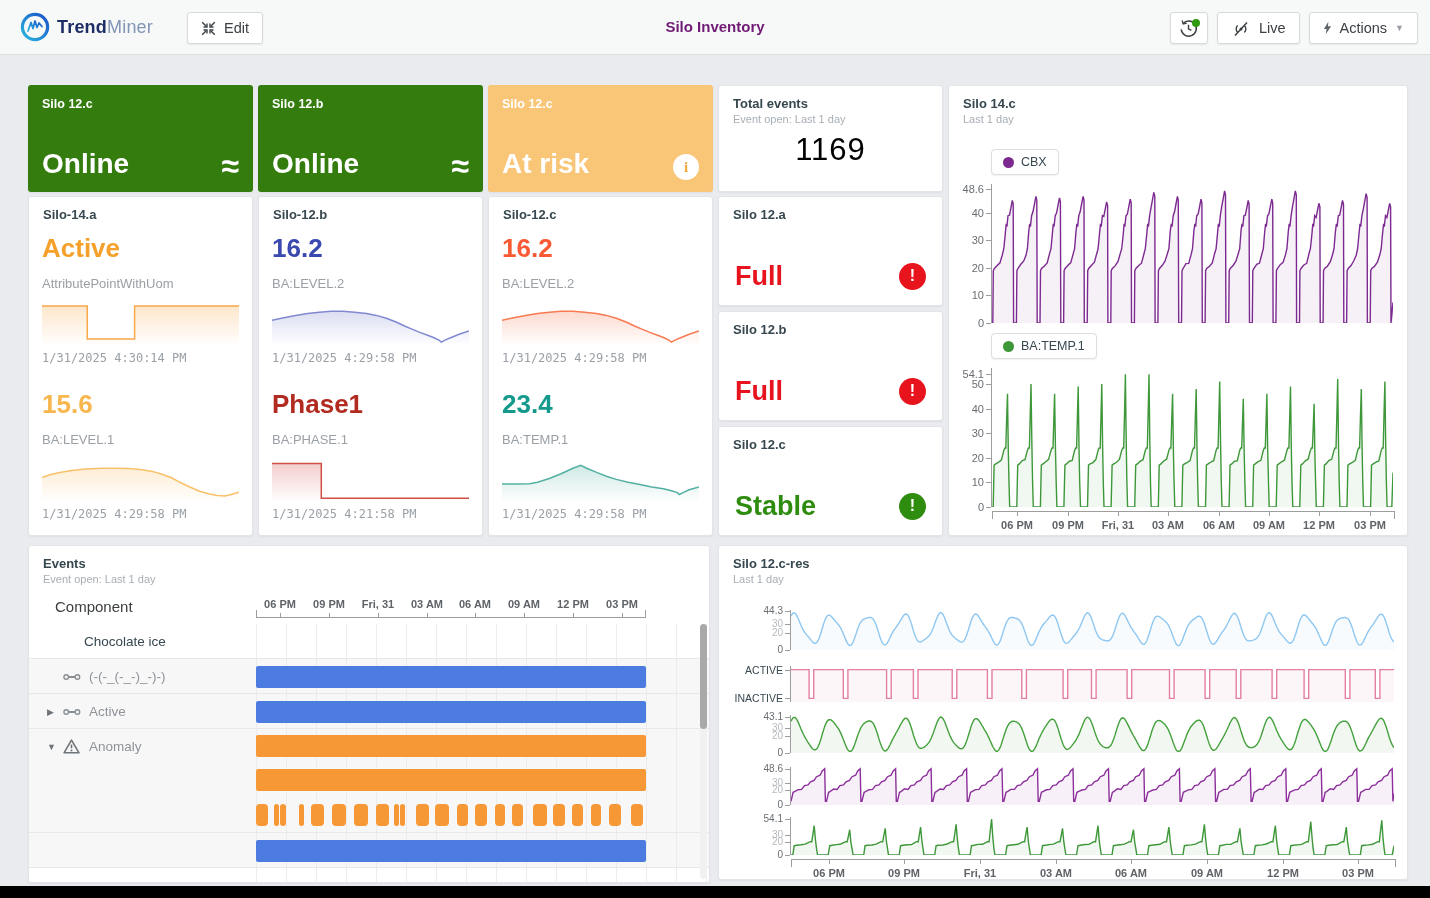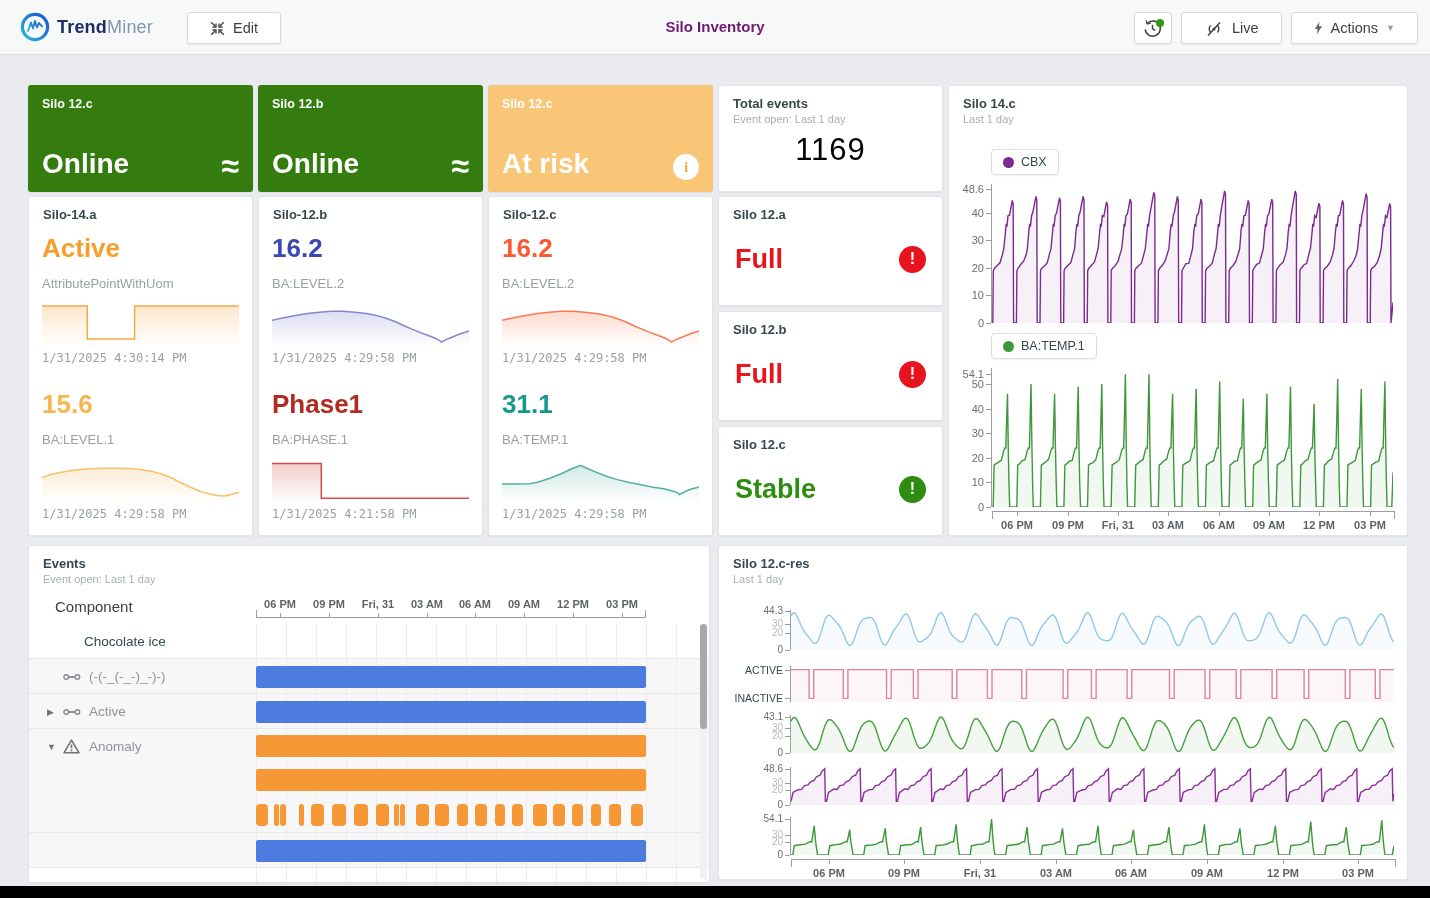--- a/index.html
+++ b/index.html
@@ -5,21 +5,21 @@
   * { margin:0; padding:0; box-sizing:border-box; }
   html,body { width:1430px; height:898px; overflow:hidden; }
   body { font-family:"Liberation Sans", sans-serif; background:#e9ebee; position:relative; }
 
   
   .hdr { position:absolute; left:0; top:0; width:1430px; height:55px; background:#f7f8f8; border-bottom:1px solid #ddd; }
   .logo { position:absolute; left:20px; top:12px; display:flex; align-items:center; gap:7px; cursor:pointer; }
   .logo-text { font-size:18px; letter-spacing:.2px; }
   .logo-trend { font-weight:700; color:#1f2d66; }
   .logo-miner { font-weight:400; color:#8295b5; }
-  .btn { display:inline-flex; align-items:center; gap:8px; background:#fff; border:1px solid #d7d9dc; border-radius:3px; height:32px; padding:0 22px; font-size:14.5px; color:#3c4043; box-shadow:0 1px 2px rgba(0,0,0,.07); cursor:pointer; }
+  .btn { display:inline-flex; align-items:center; gap:8px; background:#fff; border:1px solid #d7d9dc; border-radius:3px; height:32px; padding:0 13px; font-size:14.5px; color:#3c4043; box-shadow:0 1px 2px rgba(0,0,0,.07); cursor:pointer; }
   .edit-btn { position:absolute; left:187px; top:12px; }
   .hdr-title { position:absolute; left:0; right:0; top:18px; text-align:center; font-size:15px; font-weight:700; color:#701a75; }
   .hdr-right { position:absolute; right:12px; top:12px; display:flex; gap:9px; }
   .icon-btn { position:relative; width:38px; justify-content:center; padding:0; }
   .green-dot { position:absolute; top:6px; right:7px; width:8px; height:8px; border-radius:50%; }
   .caret { font-size:9px; color:#9aa0a6; }
 
   
   .tile { position:absolute; background:#fff; border:1px solid #e2e4e7; border-radius:3px; box-shadow:0 1px 2px rgba(0,0,0,.05); }
   .tile-title { position:absolute; left:14px; top:10px; font-size:13px; font-weight:700; color:#37474f; }
@@ -33,21 +33,21 @@
   .info-circle { width:26px; height:26px; border-radius:50%; background:#fff; display:flex; align-items:center; justify-content:center; font-weight:700; font-size:15px; font-family:"Liberation Serif", serif; }
 
   .te-value { position:absolute; left:0; right:0; top:46px; text-align:center; font-size:31px; color:#000000; letter-spacing:1px; }
 
   .spark-tile { cursor:pointer; }
   .m-val { position:absolute; left:13px; font-size:26px; font-weight:600; }
   .m-lab { position:absolute; left:13px; font-size:13px; color:#9aa0a6; }
   .m-ts  { position:absolute; left:13px; font-size:12px; color:#9aa0a6; font-family:"DejaVu Sans Mono", monospace; }
   .sparkbox { position:absolute; left:13px; right:13px; height:47px; }
 
-  .status-row { position:absolute; left:16px; right:16px; top:41px; height:42px; display:flex; justify-content:space-between; align-items:center;gap:17px; }
+  .status-row { position:absolute; left:16px; right:16px; top:58px; height:42px; display:flex; justify-content:space-between; align-items:center;gap:17px; }
   .status-val { font-size:27px; font-weight:700; }
   .alert-circle { width:27px; height:27px; border-radius:50%; color:#fff; display:flex; align-items:center; justify-content:center; font-size:16px; font-weight:700; }
 
   
   .legend-chip { position:absolute; display:inline-flex; align-items:center; gap:7px; background:#fff; border:1px solid #ddd; border-radius:4px; padding:5px 11px; font-size:12.5px; color:#37474f; box-shadow:0 1px 2px rgba(0,0,0,.06); cursor:pointer; }
   .legend-dot { width:11px; height:11px; border-radius:50%; }
   .chart-row { position:absolute; display:flex; }
   .yaxis { position:relative; border-right:1px solid #9e9e9e; }
   .ytick { position:absolute; right:7px; font-size:11px; color:#6a6e72; line-height:12px; white-space:nowrap; }
   .ytick.small { font-size:10px; }
@@ -261,21 +261,21 @@
           <linearGradient id="sg4" x1="0" y1="0" x2="0" y2="1">
             <stop offset="0" stop-color="#f87a52" stop-opacity="0.28"></stop>
             <stop offset="1" stop-color="#f87a52" stop-opacity="0"></stop>
           </linearGradient>
         </defs>
         <path d="M0.0 21.2L11.8 18.8L23.6 16.4L35.5 14.6L47.3 13.2L59.1 12.2L70.9 12.2L82.7 13.2L94.6 14.6L104.4 16.4L114.3 19.3L124.1 23.0L132.0 26.8L139.9 30.1L147.8 33.4L155.6 36.2L161.5 38.5L167.4 41.4L169.4 43.2L173.4 40.9L179.3 38.5L187.1 35.3L197.0 32.0L197 47L0 47Z" fill="url(#sg4)"></path>
         <path d="M0.0 21.2L11.8 18.8L23.6 16.4L35.5 14.6L47.3 13.2L59.1 12.2L70.9 12.2L82.7 13.2L94.6 14.6L104.4 16.4L114.3 19.3L124.1 23.0L132.0 26.8L139.9 30.1L147.8 33.4L155.6 36.2L161.5 38.5L167.4 41.4L169.4 43.2L173.4 40.9L179.3 38.5L187.1 35.3L197.0 32.0" fill="none" stroke="#f87a52" stroke-width="1.5"></path>
       </svg>
     </div>
   <div class="m-ts" style="top:154px">1/31/2025 4:29:58 PM</div>
-  <div class="m-val" style="top: 192px; color: rgb(20, 154, 141);">31.1</div>
+  <div class="m-val" style="top: 192px; color: rgb(20, 154, 141);">23.4</div>
   <div class="m-lab" style="top:235px">BA:TEMP.1</div>
   <div class="sparkbox" style="top:258px">
       <svg width="197" height="47">
         <defs>
           <linearGradient id="sg5" x1="0" y1="0" x2="0" y2="1">
             <stop offset="0" stop-color="#53b0a2" stop-opacity="0.28"></stop>
             <stop offset="1" stop-color="#53b0a2" stop-opacity="0"></stop>
           </linearGradient>
         </defs>
         <path d="M0.0 29.1L15.8 29.1L27.6 28.7L35.5 27.3L47.3 23.5L59.1 18.8L70.9 13.2L78.8 10.3L84.7 13.2L94.6 17.4L104.4 21.2L114.3 24.4L126.1 27.3L137.9 29.6L149.7 32.0L161.5 33.8L169.4 35.7L175.3 37.6L177.3 39.5L181.2 37.6L187.1 34.8L197.0 32.0L197 47L0 47Z" fill="url(#sg5)"></path>

